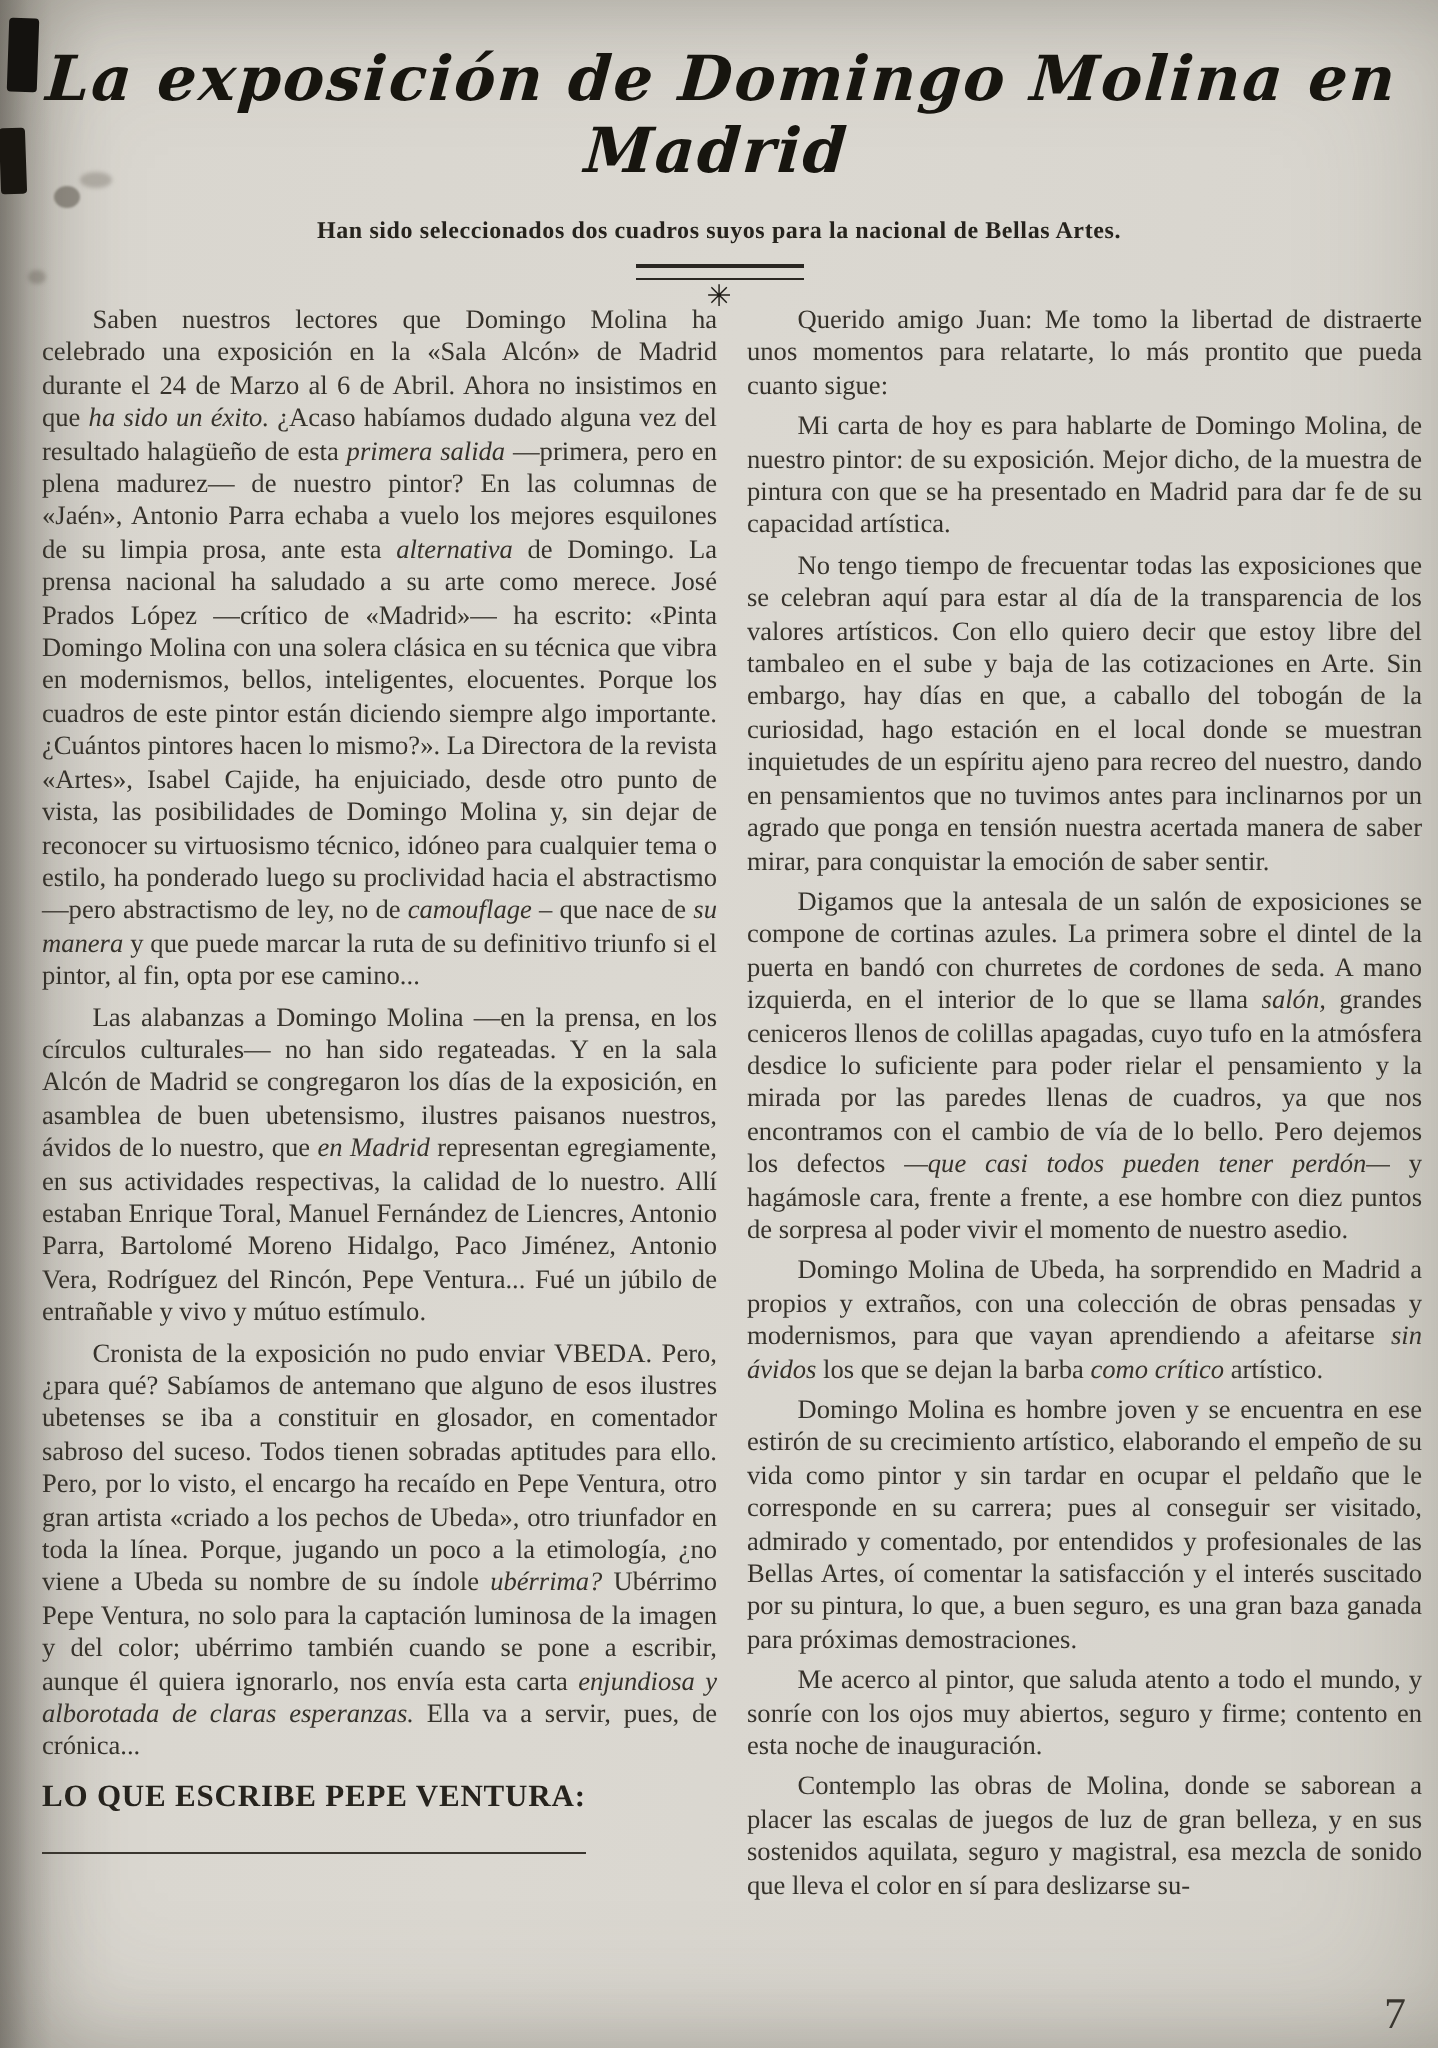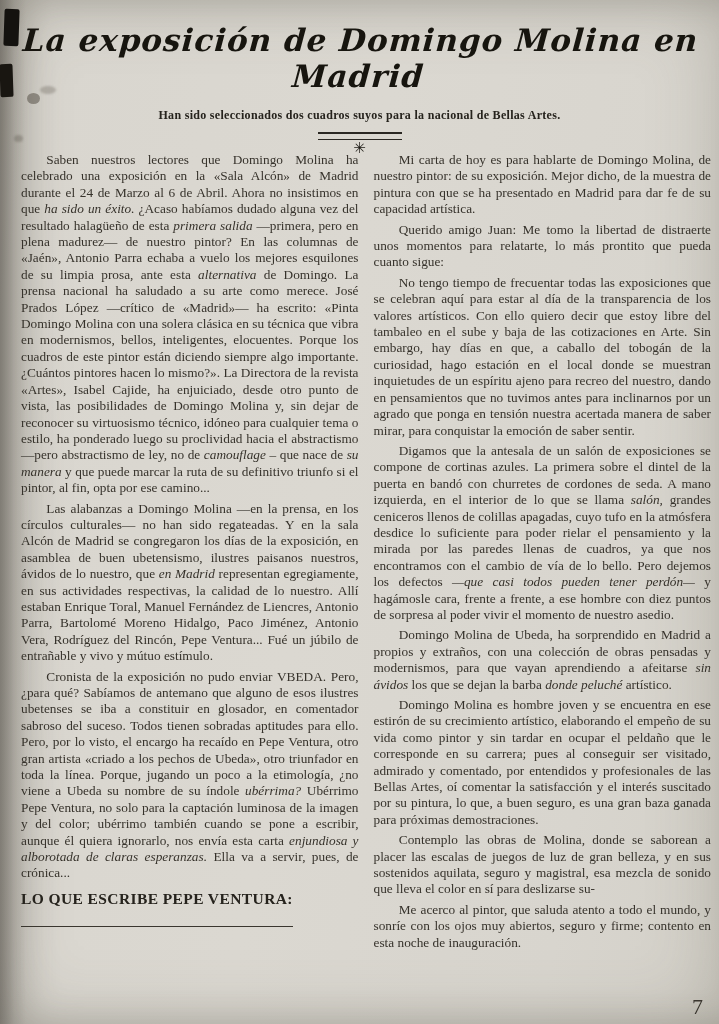--- a/index.html
+++ b/index.html
@@ -109,25 +109,25 @@
   </div>
 
   <div class="columns">
     <div class="col">
         <p class="para"><span>Saben nuestros lectores que Domingo Molina ha celebrado una exposición en la «Sala Alcón» de Madrid durante el 24 de Marzo al 6 de Abril.  Ahora no insistimos en que </span><span class="it">ha sido un éxito.</span><span> ¿Acaso habíamos dudado alguna vez del resultado halagüeño de esta </span><span class="it">primera salida</span><span> —primera, pero en plena madurez— de nuestro pintor? En las columnas de «Jaén», Antonio Parra echaba a vuelo los mejores esquilones de su limpia prosa, ante esta </span><span class="it">alternativa</span><span> de Domingo. La prensa nacional ha saludado a su arte como merece.  José Prados López —crítico de «Madrid»— ha escrito: «Pinta Domingo Molina con una solera clásica en su técnica que vibra en modernismos, bellos, inteligentes, elocuentes. Porque los cuadros de este pintor están diciendo siempre algo importante. ¿Cuántos pintores hacen lo mismo?». La Directora de la revista «Artes», Isabel Cajide, ha enjuiciado, desde otro punto de vista, las posibilidades de Domingo Molina y, sin dejar de reconocer su virtuosismo técnico, idóneo para cualquier tema o estilo, ha ponderado luego su proclividad hacia el abstractismo —pero abstractismo de ley, no de </span><span class="it">camouflage</span><span> – que nace de </span><span class="it">su manera</span><span> y que puede marcar la ruta de su definitivo triunfo si el pintor, al fin, opta por ese camino...</span></p>
         <p class="para"><span>Las alabanzas a Domingo Molina —en la prensa, en los círculos culturales— no han sido regateadas. Y en la sala Alcón de Madrid se congregaron los días de la exposición, en asamblea de buen ubetensismo, ilustres paisanos nuestros, ávidos de lo nuestro, que </span><span class="it">en Madrid</span><span> representan egregiamente, en sus actividades respectivas, la calidad de lo nuestro. Allí estaban Enrique Toral, Manuel Fernández de Liencres, Antonio Parra, Bartolomé Moreno Hidalgo, Paco Jiménez, Antonio Vera, Rodríguez del Rincón, Pepe Ventura... Fué un júbilo de entrañable y vivo y mútuo estímulo.</span></p>
         <p class="para"><span>Cronista de la exposición no pudo enviar VBEDA. Pero, ¿para qué? Sabíamos de antemano que alguno de esos ilustres ubetenses se iba a constituir en glosador, en comentador sabroso del suceso. Todos tienen sobradas aptitudes para ello. Pero, por lo visto, el encargo ha recaído en Pepe Ventura, otro gran artista «criado a los pechos de Ubeda», otro triunfador en toda la línea. Porque, jugando un poco a la etimología, ¿no viene a Ubeda su nombre de su índole </span><span class="it">ubérrima?</span><span> Ubérrimo Pepe Ventura, no solo para la captación luminosa de la imagen y del color; ubérrimo también cuando se pone a escribir, aunque él quiera ignorarlo, nos envía esta carta </span><span class="it">enjundiosa y alborotada de claras esperanzas.</span><span> Ella va a servir, pues, de crónica...</span></p>
         <h3 class="section-heading"><span>LO QUE ESCRIBE PEPE VENTURA:</span></h3>
       </div>
     <div class="col">
+        <p class="para"><span>Querido amigo Juan: Me tomo la libertad de distraerte unos momentos para relatarte, lo más prontito que pueda cuanto sigue:</span></p>
         <p class="para"><span>Mi carta de hoy es para hablarte de Domingo Molina, de nuestro pintor: de su exposición. Mejor dicho, de la muestra de pintura con que se ha presentado en Madrid para dar fe de su capacidad artística.</span></p>
-        <p class="para"><span>Querido amigo Juan: Me tomo la libertad de distraerte unos momentos para relatarte, lo más prontito que pueda cuanto sigue:</span></p>
         <p class="para"><span>No tengo tiempo de frecuentar todas las exposiciones que se celebran aquí para estar al día de la transparencia de los valores artísticos. Con ello quiero decir que estoy libre del tambaleo en el sube y baja de las cotizaciones en Arte. Sin embargo, hay días en que, a caballo del tobogán de la curiosidad, hago estación en el local donde se muestran inquietudes de un espíritu ajeno para recreo del nuestro, dando en pensamientos que no tuvimos antes para inclinarnos por un agrado que ponga en tensión nuestra acertada manera de saber mirar, para conquistar la emoción de saber sentir.</span></p>
         <p class="para"><span>Digamos que la antesala de un salón de exposiciones se compone de cortinas azules. La primera sobre el dintel de la puerta en bandó con churretes de cordones de seda. A mano izquierda, en el interior de lo que se llama </span><span class="it">salón,</span><span> grandes ceniceros llenos de colillas apagadas, cuyo tufo en la atmósfera desdice lo suficiente para poder rielar el pensamiento y la mirada por las paredes llenas de cuadros, ya que nos encontramos con el cambio de vía de lo bello. Pero dejemos los defectos </span><span class="it">—que casi todos pueden tener perdón—</span><span> y hagámosle cara, frente a frente, a ese hombre con  diez puntos de sorpresa al poder vivir el momento de nuestro asedio.</span></p>
-        <p class="para"><span>Domingo Molina de Ubeda, ha sorprendido en Madrid a propios y extraños, con una colección de obras pensadas y modernismos, para que vayan aprendiendo a afeitarse </span><span class="it">sin ávidos</span><span> los que se dejan la barba </span><span class="it">donde peluché</span><span> artístico.</span></p>
+        <p class="para"><span>Domingo Molina de Ubeda, ha sorprendido en Madrid a propios y extraños, con una colección de obras pensadas y modernismos, para que vayan aprendiendo a afeitarse </span><span class="it">sin ávidos</span><span> los que se dejan la barba </span><span class="it">como crítico</span><span> artístico.</span></p>
         <p class="para"><span>Domingo Molina es hombre joven y se encuentra en ese estirón de su crecimiento artístico, elaborando el empeño de su vida como pintor y sin tardar en ocupar el peldaño que le corresponde en su carrera; pues al conseguir ser visitado, admirado y comentado, por entendidos y profesionales de las Bellas Artes, oí comentar la satisfacción y el interés suscitado por su pintura, lo que, a buen seguro, es una gran baza ganada para próximas demostraciones.</span></p>
+        <p class="para"><span>Me acerco al pintor, que saluda atento a todo el mundo, y sonríe con los ojos muy abiertos, seguro y firme; contento en esta noche de inauguración.</span></p>
         <p class="para"><span>Contemplo las obras de Molina, donde se saborean a placer las escalas de juegos de luz de gran belleza, y en sus sostenidos aquilata, seguro y magistral, esa mezcla de sonido que lleva el color en sí para deslizarse su-</span></p>
-        <p class="para"><span>Me acerco al pintor, que saluda atento a todo el mundo, y sonríe con los ojos muy abiertos, seguro y firme; contento en esta noche de inauguración.</span></p>
       </div>
   </div>
 
   <div class="page-number">7</div>
 </div>
 
 </body></html>

